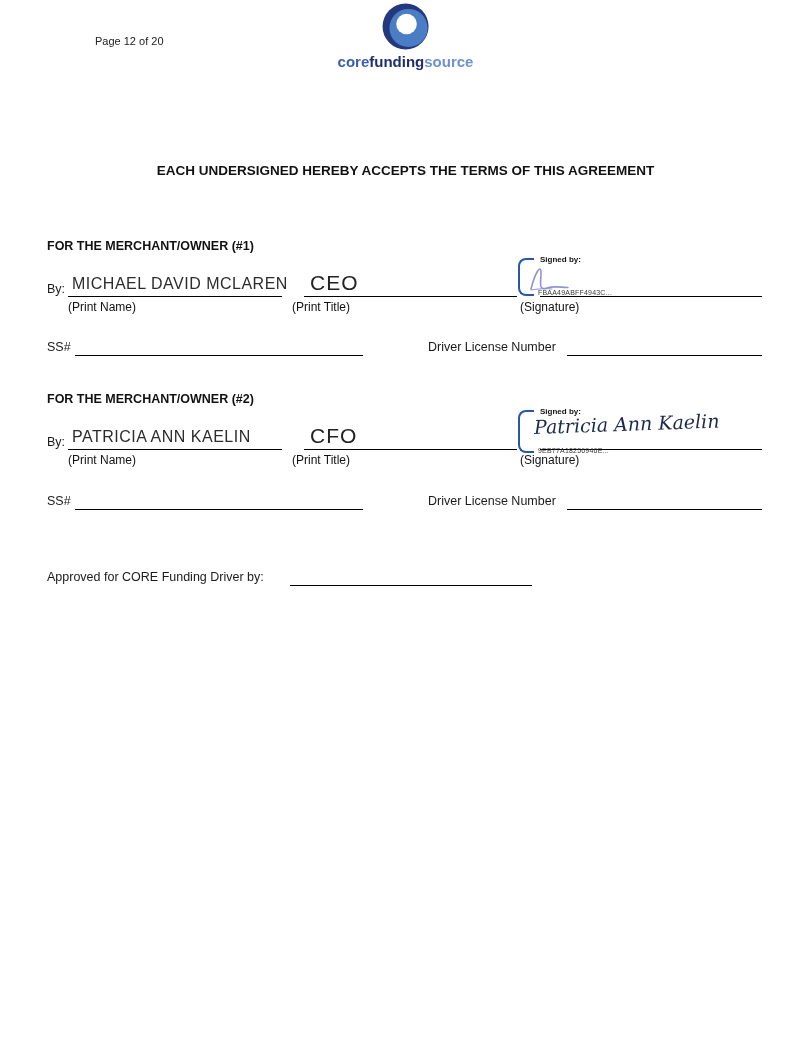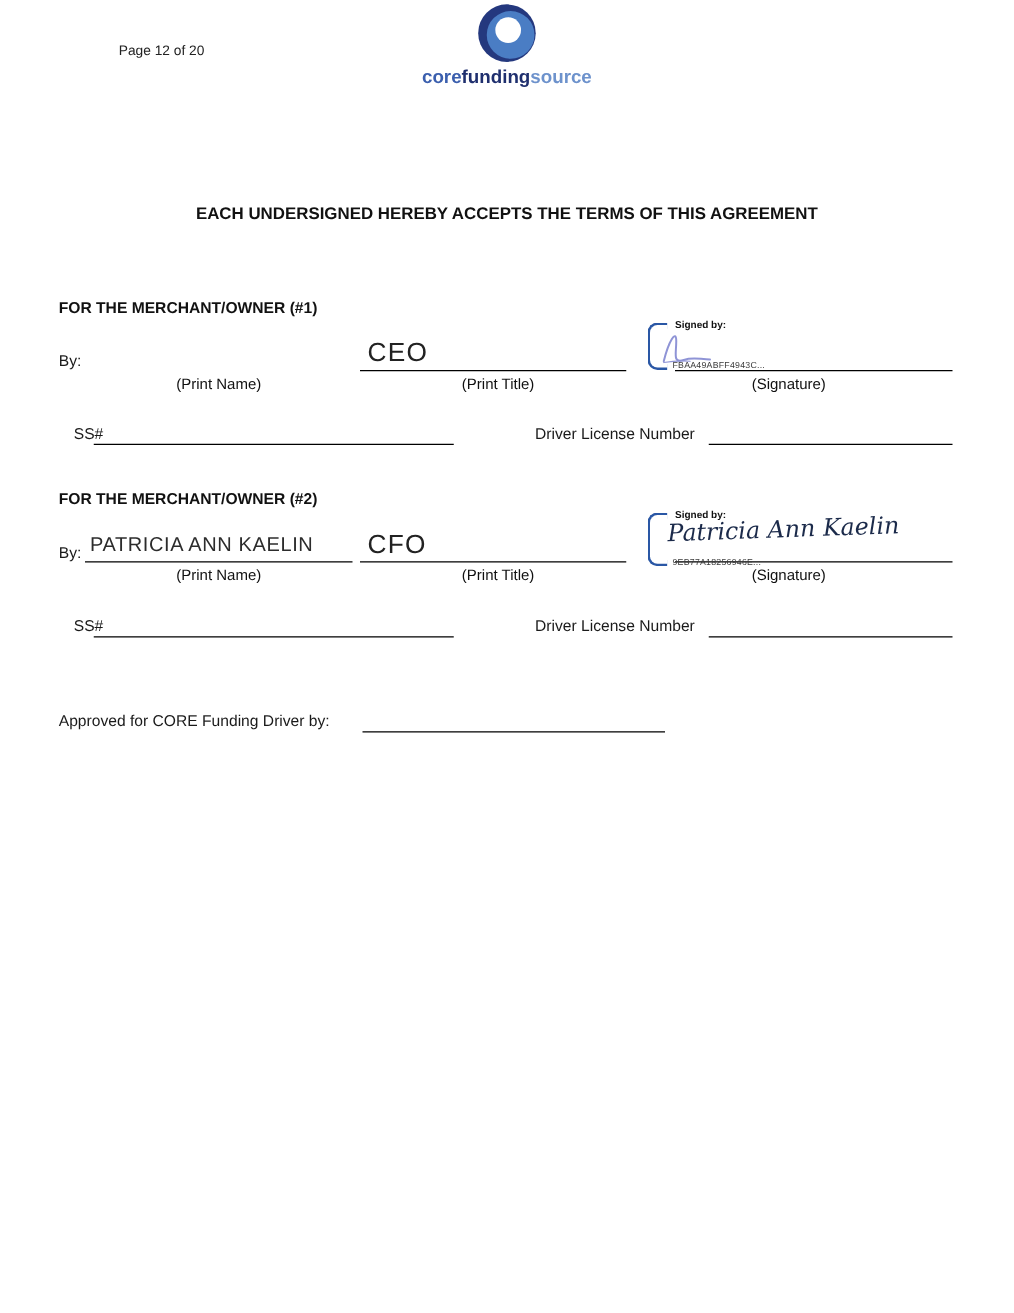--- a/index.html
+++ b/index.html
@@ -48,32 +48,32 @@
   #sec1-heading { top: 239px; }
   #sec2-heading { top: 392px; }
 
   
   .by-row { position: absolute; left: 47px; width: 715px; height: 52px; }
   #by-row-1 { top: 260px; }
   #by-row-2 { top: 413px; }
   .by-label { position: absolute; left: 0; top: 22px; font-size: 12.5px; }
   .cell { position: absolute; top: 0; height: 37px; border-bottom: 1.5px solid #000; }
   .cell-name  { left: 21px;  width: 214px; }
-  .cell-title { left: 241px; width: 213px; }
+  .cell-title { left: 257px; width: 213px; }
   .cell-sig   { left: 493px; width: 222px; border-bottom-width: 1.2px; }
   .print-name-value {
     position: absolute; left: 4px; bottom: 3px;
     font-size: 16px; color: #2c2c2c; white-space: nowrap; letter-spacing: 0.5px;
   }
   .print-title-value {
     position: absolute; left: 6px; bottom: 1px;
     font-size: 21px; color: #222; white-space: nowrap; letter-spacing: 1px;
   }
   .under-label {
-    position: absolute; top: 40px; font-size: 12px; color: #111; text-align: center;
+    position: absolute; top: 40px; font-size: 12px; color: #111; text-align: left;
   }
   .ul-name  { left: 21px;  width: 214px; }
   .ul-title { left: 245px; width: 213px; }
   .ul-sig   { left: 473px; width: 222px; }
 
   
   .stamp { position: absolute; width: 170px; padding-left: 24px; }
   #stamp-1 { left: 518px; top: 255px; height: 44px; }
   #stamp-2 { left: 518px; top: 407px; height: 46px; }
   .ds-bracket {
@@ -98,21 +98,21 @@
     position: absolute; left: 16px; top: 9px;
     font-family: "DejaVu Serif", serif; font-style: italic;
     font-size: 19px; color: var(--signature-ink-2, #1b2a4a);
     white-space: nowrap; transform: rotate(-2deg); transform-origin: left center;
   }
 
   
   .ss-row { position: absolute; left: 47px; width: 715px; height: 18px; }
   #ss-row-1 { top: 338px; }
   #ss-row-2 { top: 492px; }
-  .ss-label { position: absolute; left: 0; top: 2px; font-size: 12.5px; margin-left: 12px; }
+  .ss-label { position: absolute; left: 0; top: 2px; font-size: 12.5px; }
   .ss-line { position: absolute; left: 28px; top: 0; width: 288px; height: 18px; border-bottom: 1.5px solid #000; }
   .dl-label { position: absolute; left: 381px; top: 2px; font-size: 12.5px; white-space: nowrap; }
   .dl-line { position: absolute; left: 520px; top: 0; width: 195px; height: 18px; border-bottom: 1.5px solid #000; }
 
   
   .approval-row { position: absolute; left: 47px; top: 568px; width: 715px; height: 18px; }
   .approval-label { position: absolute; left: 0; top: 2px; font-size: 12.5px; white-space: nowrap; }
   .approval-line { position: absolute; left: 243px; top: 0; width: 242px; height: 18px; border-bottom: 1.5px solid #000; }
 </style>
 </head>
@@ -132,20 +132,23 @@
       <span class="wm-core">core</span><span class="wm-funding">funding</span><span class="wm-source">source</span>
     </div>
   </div>
 
   <div class="doc-title">EACH UNDERSIGNED HEREBY ACCEPTS THE TERMS OF THIS AGREEMENT</div>
 
   <div class="sec-heading" id="sec1-heading">FOR THE MERCHANT/OWNER (#1)</div>
 
   <div class="by-row" id="by-row-1">
     <span class="by-label">By:</span>
+    <div class="cell cell-name">
+      <span class="print-name-value">MICHAEL DAVID MCLAREN</span>
+    </div>
     <div class="cell cell-title">
       <span class="print-title-value">CEO</span>
     </div>
     <div class="cell cell-sig"></div>
     <span class="under-label ul-name">(Print Name)</span>
     <span class="under-label ul-title">(Print Title)</span>
     <span class="under-label ul-sig">(Signature)</span>
   </div>
 
   <div class="stamp" id="stamp-1">

